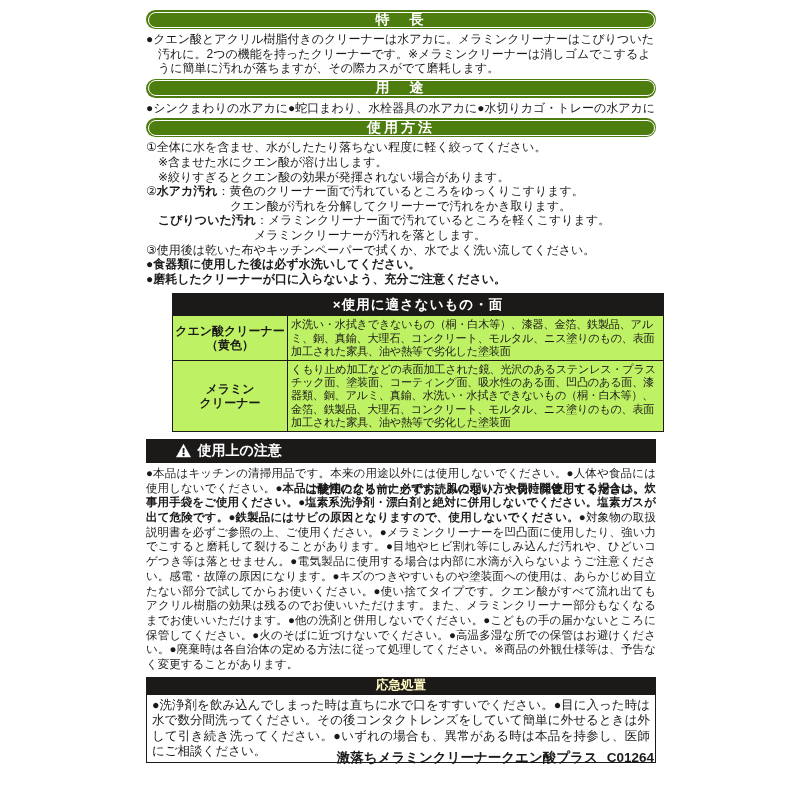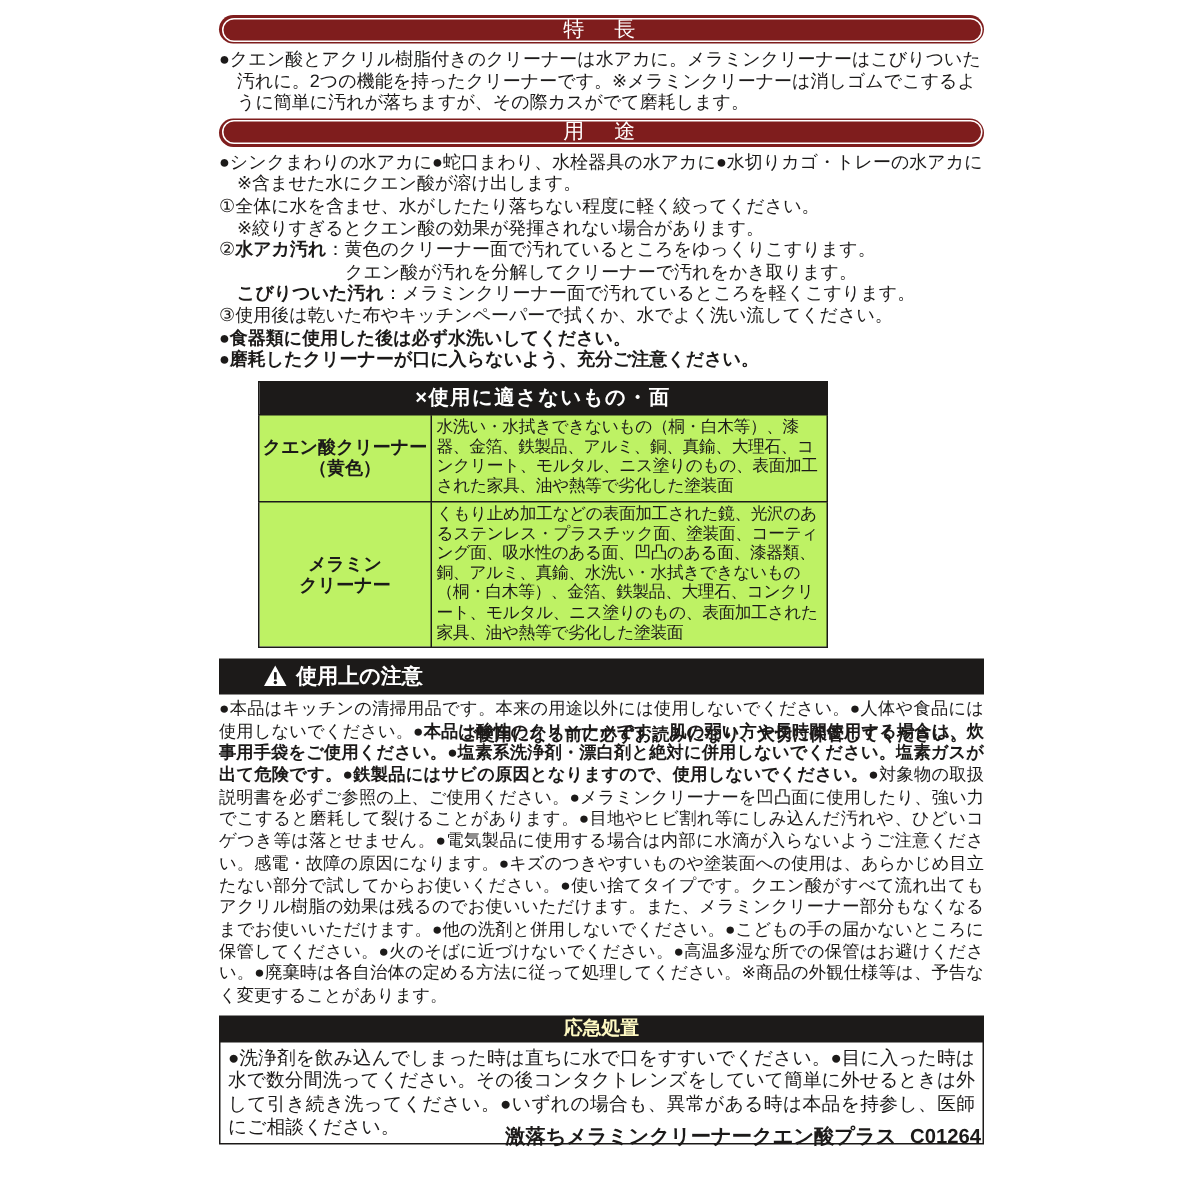--- a/index.html
+++ b/index.html
@@ -3,35 +3,35 @@
 <meta charset="utf-8">
 <style>
   html,body{margin:0;padding:0;background:#ffffff;}
   .sheet{
     position:relative;width:800px;height:800px;background:#fff;overflow:hidden;
     color:#1c1a19;font-family:"Liberation Sans","DejaVu Sans",sans-serif;
   }
   .col{position:absolute;left:146px;top:7px;width:510px;}
   
   .pill{
-    background:#7f1d1d;border-radius:10px;height:19px;margin:3px 0 3px;
+    background:#4d7c0f;border-radius:10px;height:19px;margin:3px 0 3px;
     display:flex;align-items:center;justify-content:center;position:relative;
-    color:#fff;font-weight:normal;font-size:14px;letter-spacing:3px;
+    color:#fff;font-weight:bold;font-size:14px;letter-spacing:3px;
   }
   .pill::after{content:"";position:absolute;inset:1.5px;border:1px solid #fff;border-radius:8px;}
   
   p{margin:0;}
   .body{font-size:12px;line-height:14.6px;font-weight:normal;letter-spacing:0;}
   .hang{padding-left:12px;text-indent:-12px;}
   .ind1{padding-left:12px;}
   .ind65{padding-left:84px;}
   .ind9{padding-left:108px;}
   b{font-weight:bold;}
   
-  .unsuit{border-collapse:collapse;width:380px;margin:7px 0 0 26px;}
+  .unsuit{border-collapse:collapse;width:492px;margin:7px 0 0 26px;}
   .unsuit th{
     border:1.8px solid #1c1a19;background:#1c1a19;color:#fff;
     font-size:13.5px;font-weight:bold;height:19px;letter-spacing:1px;
   }
   .unsuit td{border:1.8px solid #1c1a19;background:#bef264;}
   .unsuit td.lab{width:112px;text-align:center;font-size:12px;font-weight:bold;line-height:14px;}
   .unsuit td.txt{font-size:11.2px;line-height:13.2px;padding:2px 3px;letter-spacing:-0.3px;}
   
   .caution-bar{display:flex;background:#1c1a19;margin-top:7px;padding:2.5px;align-items:stretch;height:19px;}
   .caution-title{color:#fff;font-weight:bold;font-size:14px;display:flex;align-items:center;gap:6px;padding:0 16px 0 26px;white-space:nowrap;}
@@ -53,26 +53,30 @@
     <div class="pill">
       <span>特　長</span>
     </div>
     <p class="body hang">●クエン酸とアクリル樹脂付きのクリーナーは水アカに。メラミンクリーナーはこびりついた汚れに。2つの機能を持ったクリーナーです。※メラミンクリーナーは消しゴムでこするように簡単に汚れが落ちますが、その際カスがでて磨耗します。</p>
 
     <div class="pill">
       <span>用　途</span>
     </div>
     <p class="body">●シンクまわりの水アカに●蛇口まわり、水栓器具の水アカに●水切りカゴ・トレーの水アカに</p>
 
+    <div class="pill">
+      <span>使用方法</span>
+    </div>
+    <p class="body"><span>①全体に水を含ませ、水がしたたり落ちない程度に軽く絞ってください。</span></p>
     <p class="body ind1"><span>※含ませた水にクエン酸が溶け出します。</span></p>
-    <p class="body"><span>①全体に水を含ませ、水がしたたり落ちない程度に軽く絞ってください。</span></p>
     <p class="body ind1"><span>※絞りすぎるとクエン酸の効果が発揮されない場合があります。</span></p>
     <p class="body"><span>②</span><b>水アカ汚れ</b><span>：黄色のクリーナー面で汚れているところをゆっくりこすります。</span></p>
     <p class="body ind65"><span>クエン酸が汚れを分解してクリーナーで汚れをかき取ります。</span></p>
     <p class="body ind1"><b>こびりついた汚れ</b><span>：メラミンクリーナー面で汚れているところを軽くこすります。</span></p>
+    <p class="body ind9"><span>メラミンクリーナーが汚れを落とします。</span></p>
     <p class="body"><span>③使用後は乾いた布やキッチンペーパーで拭くか、水でよく洗い流してください。</span></p>
     <p class="body"><b>●食器類に使用した後は必ず水洗いしてください。</b></p>
     <p class="body"><b>●磨耗したクリーナーが口に入らないよう、充分ご注意ください。</b></p>
 
     <table class="unsuit">
       <thead>
         <tr>
           <th colspan="2">×使用に適さないもの・面</th>
         </tr>
       </thead>

